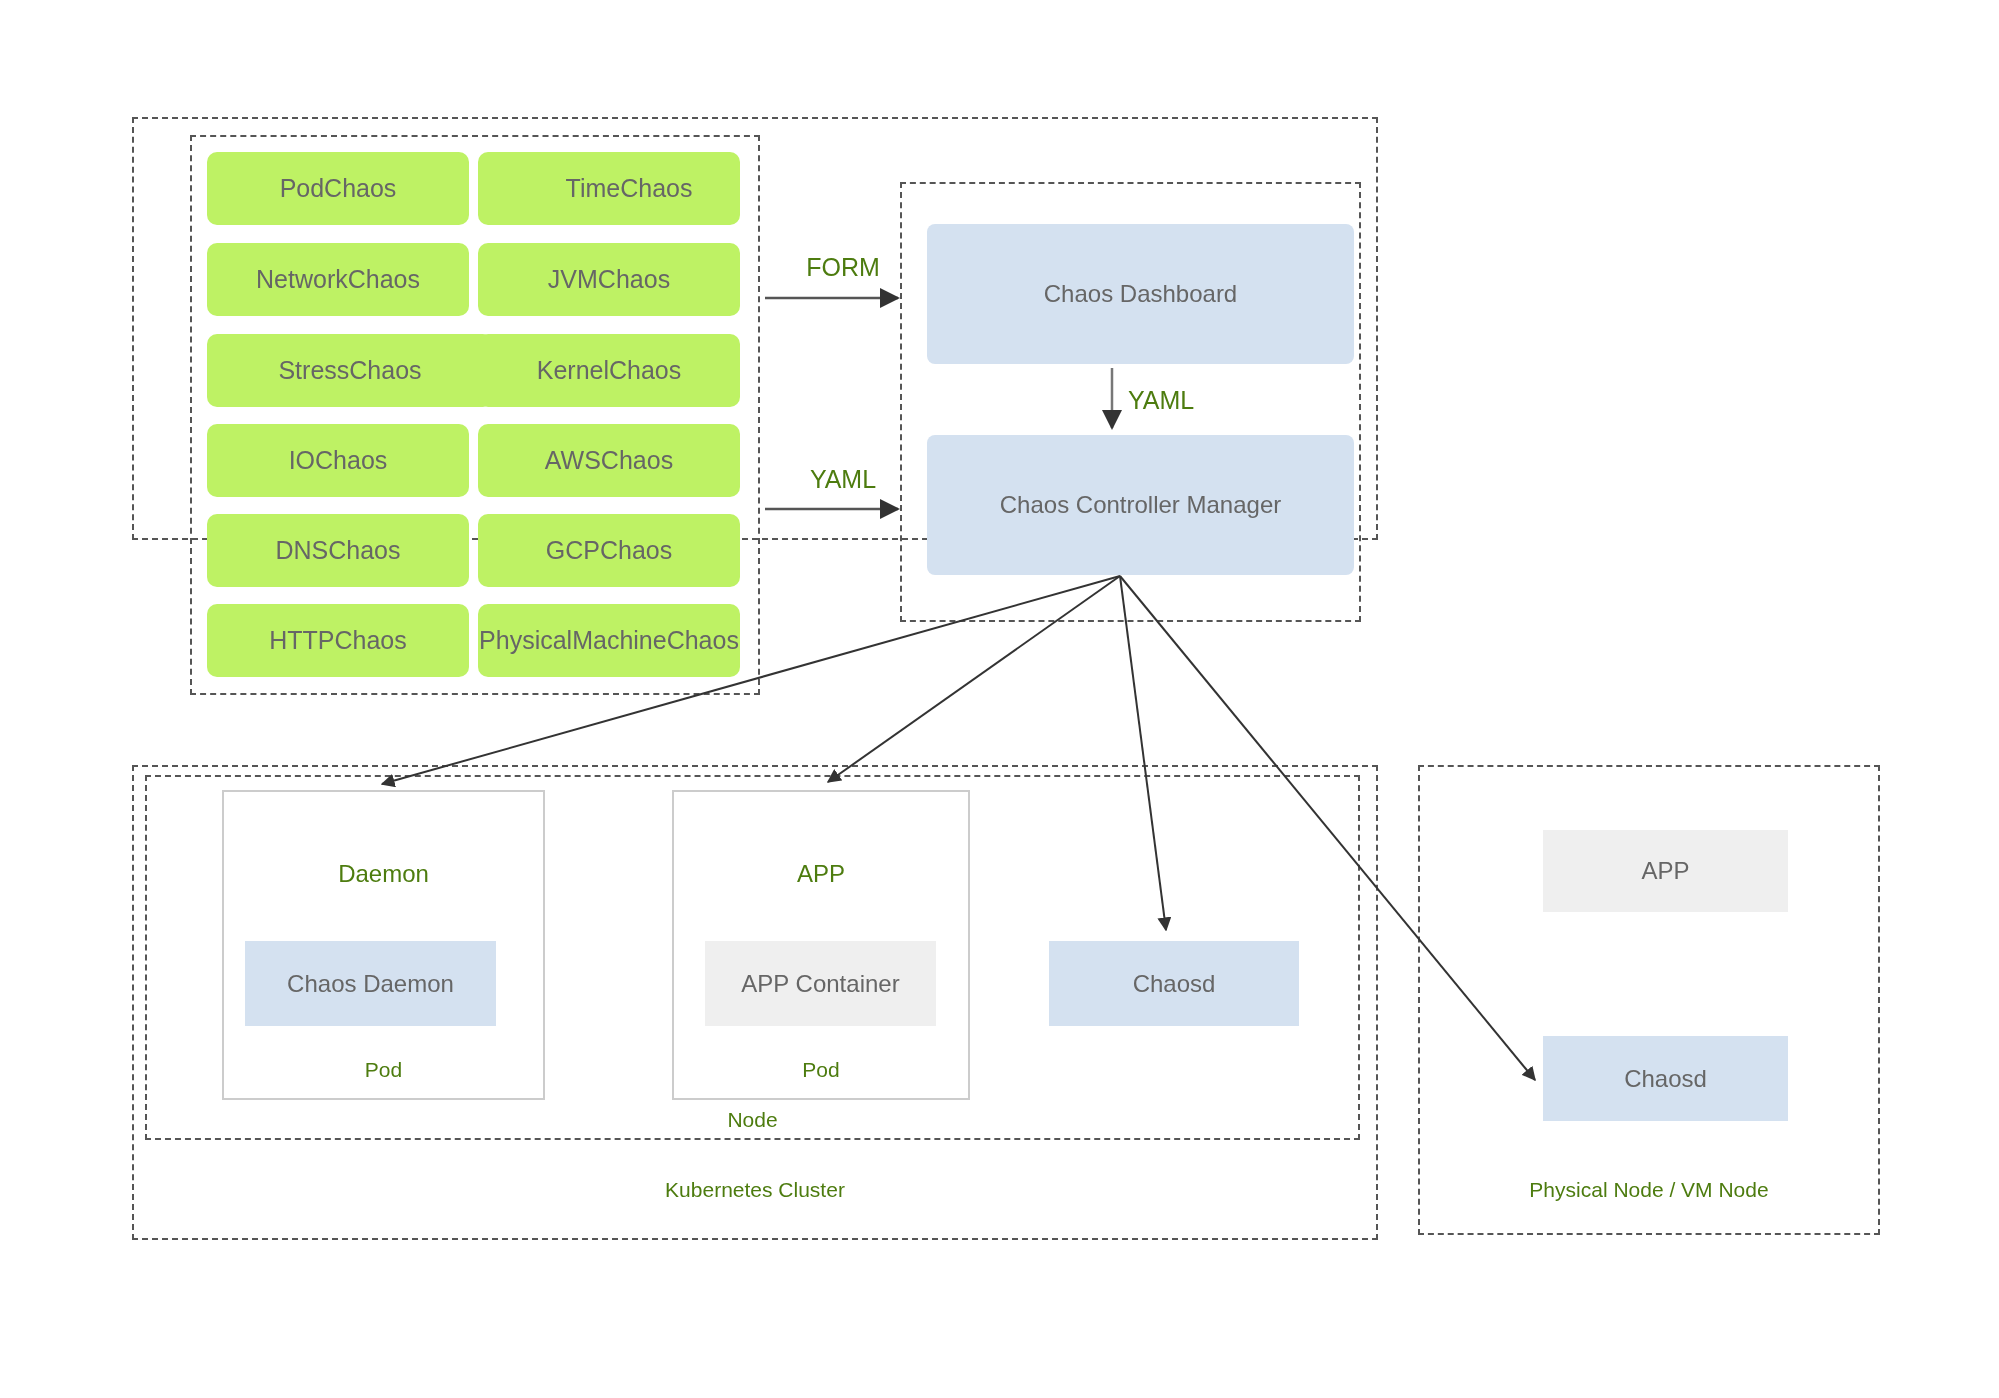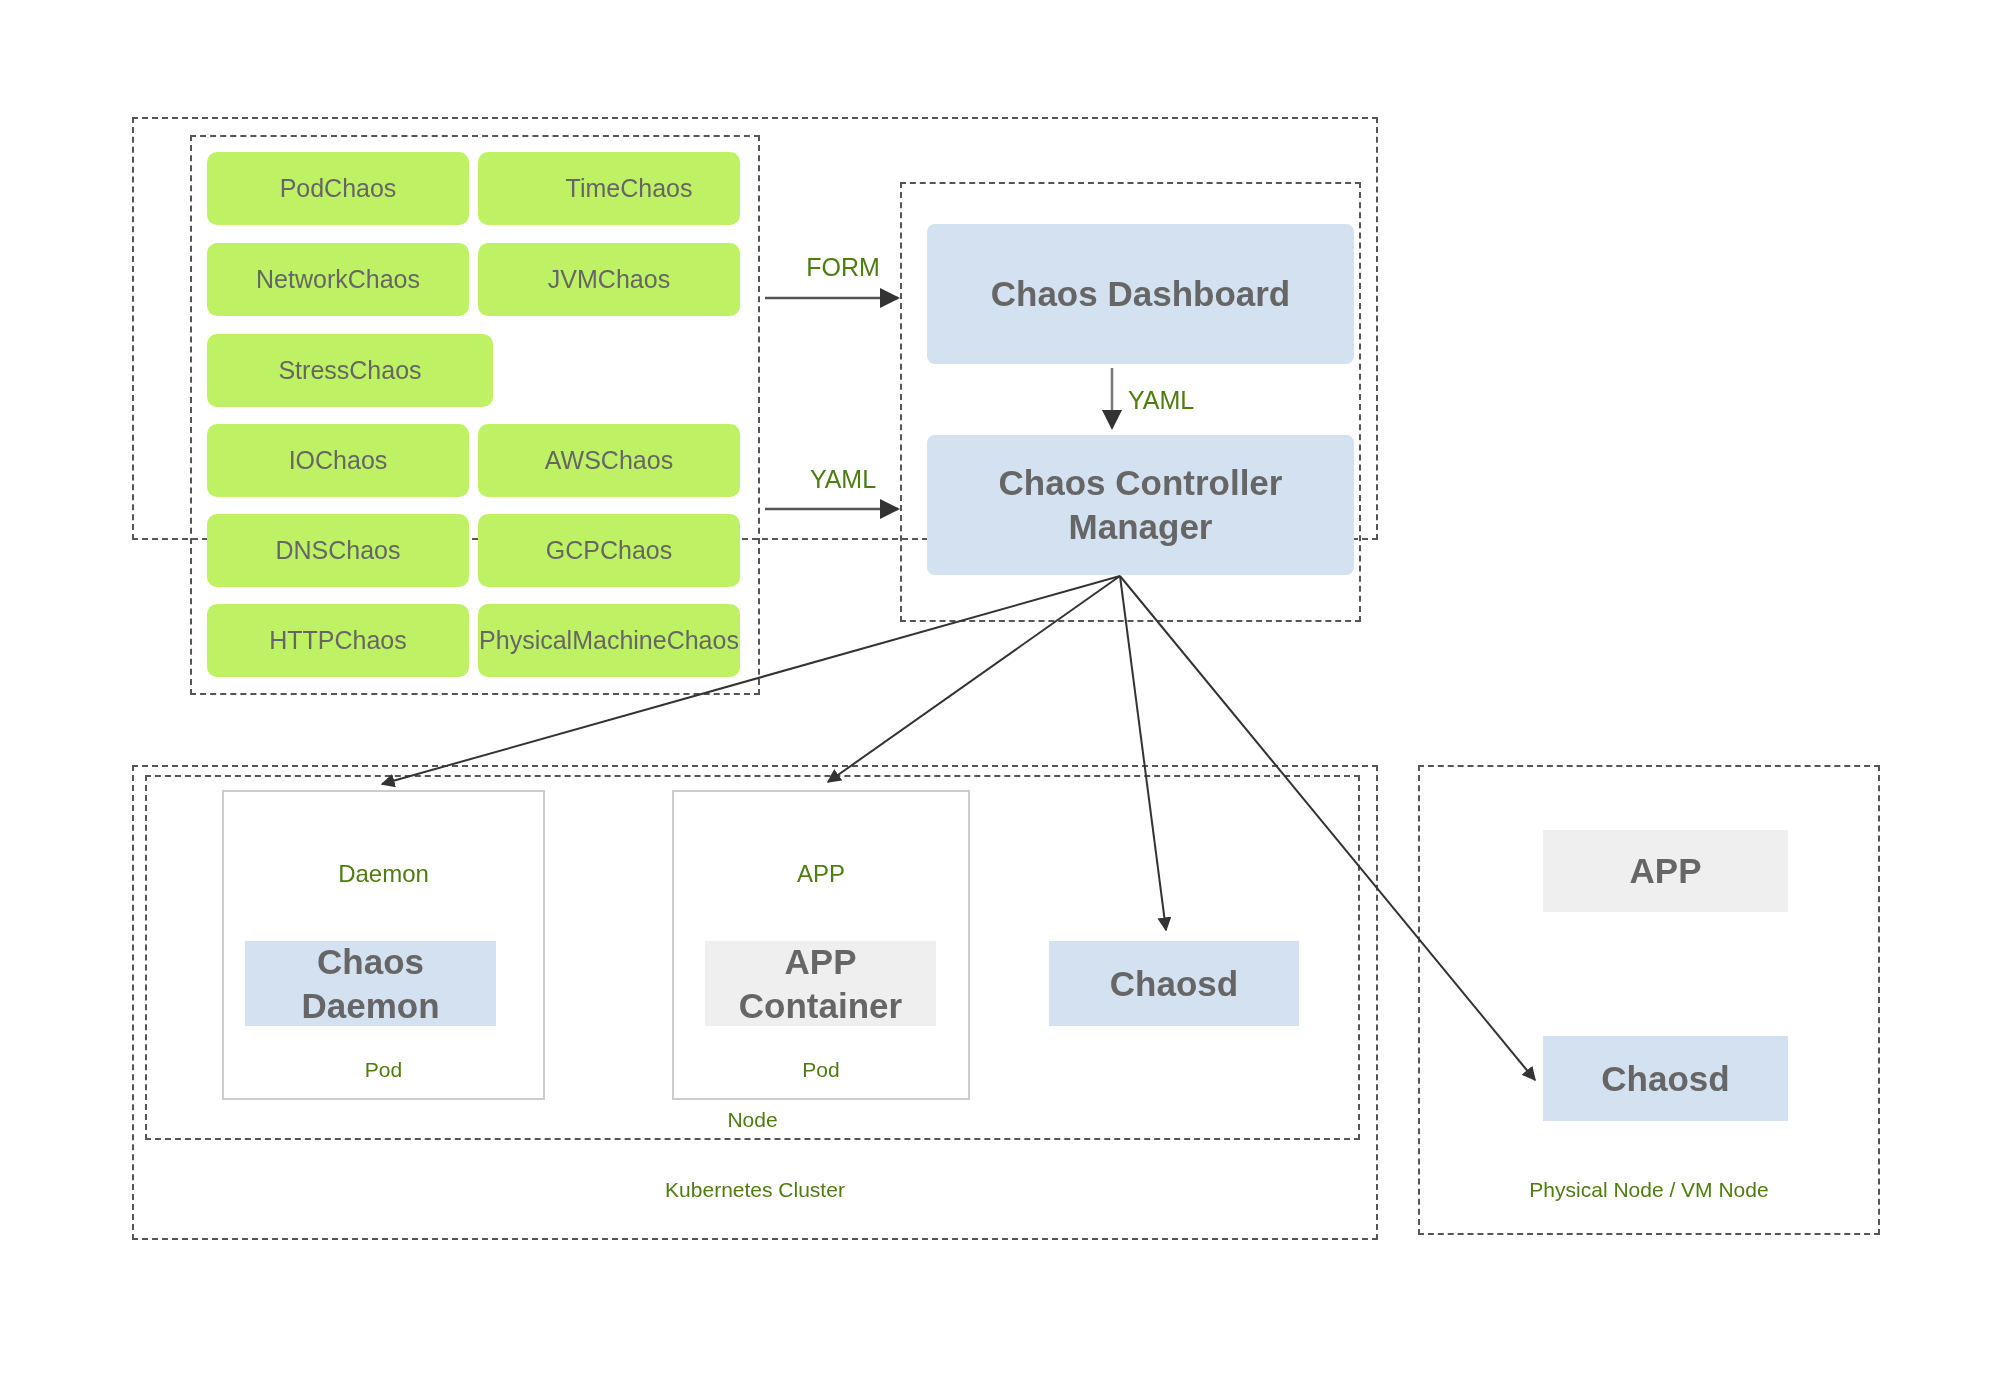--- a/index.html
+++ b/index.html
@@ -51,21 +51,21 @@
   
   .caption{
     position:absolute;
     text-align:center;
     color:#4d7c0f;
     white-space:nowrap;
   }
 
   
   .fs-chaos{ font-size:25px; }
-  .fs-big{ font-size:35px;font-weight:bold; }
+  .fs-big{ font-size:24px; }
   .fs-mid{ font-size:24px; }
   .fs-small{ font-size:21px; }
   .fs-label{ font-size:25px; }
 
   svg.overlay{
     position:absolute;
     left:0; top:0;
     width:1999px;
     height:1398px;
     pointer-events:none;
@@ -98,20 +98,23 @@
   </div>
   <div class="nodebox pink fs-chaos" style="left:207px; top:604px; width:262px; height:73px;">
     <span>HTTPChaos</span>
   </div>
 
   <div class="nodebox pink fs-chaos" style="left:478px; top:152px; width:262px; height:73px;padding-left:40px;">
     <span>TimeChaos</span>
   </div>
   <div class="nodebox pink fs-chaos" style="left:478px; top:243px; width:262px; height:73px;">
     <span>JVMChaos</span>
+  </div>
+  <div class="nodebox pink fs-chaos" style="left:478px; top:334px; width:262px; height:73px;">
+    <span>KernelChaos</span>
   </div>
   <div class="nodebox pink fs-chaos" style="left:478px; top:424px; width:262px; height:73px;">
     <span>AWSChaos</span>
   </div>
   <div class="nodebox pink fs-chaos" style="left:478px; top:514px; width:262px; height:73px;">
     <span>GCPChaos</span>
   </div>
   <div class="nodebox pink fs-chaos" style="left:478px; top:604px; width:262px; height:73px;">
     <span>PhysicalMachineChaos</span>
   </div>

